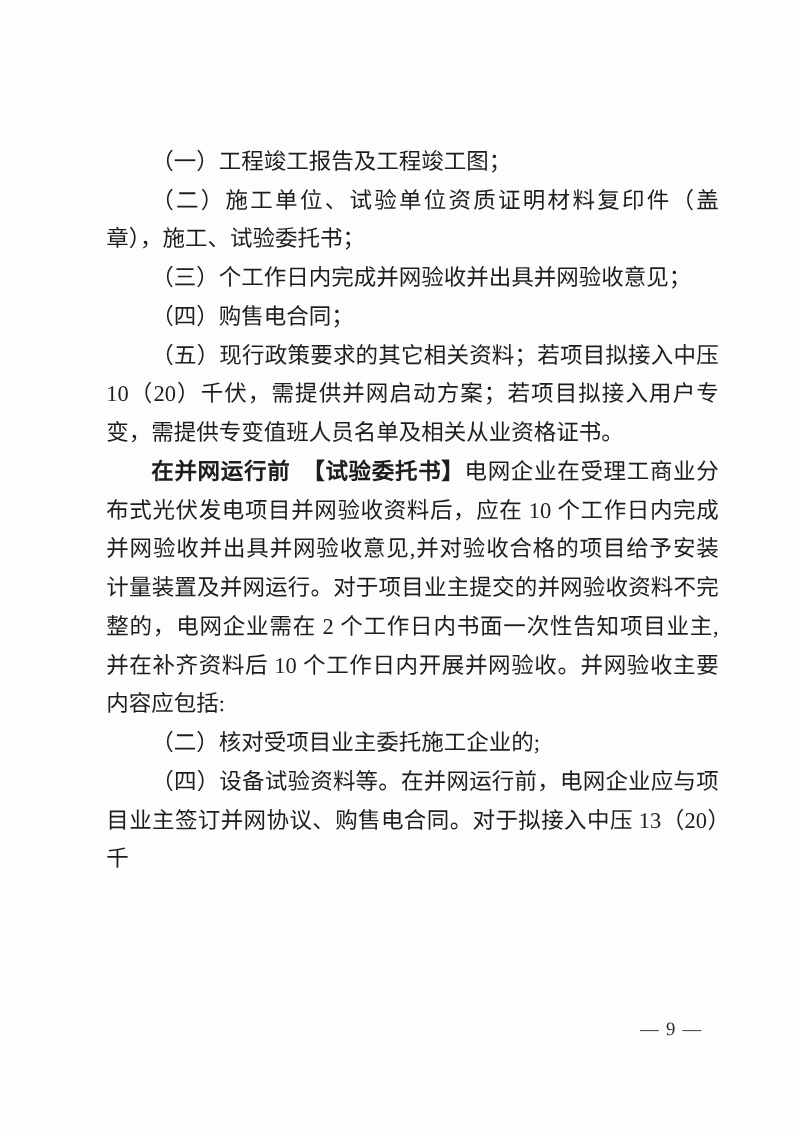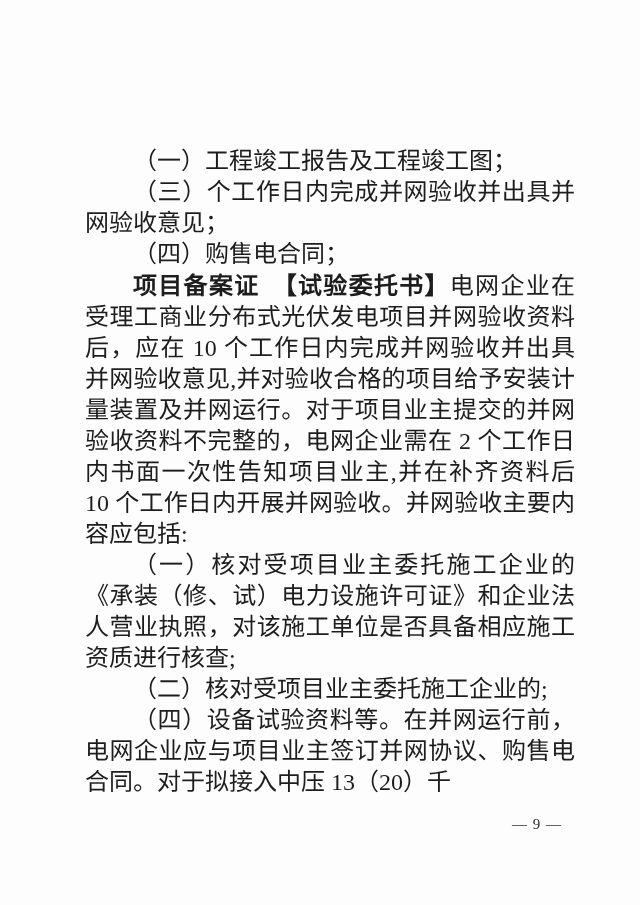--- a/index.html
+++ b/index.html
@@ -11,25 +11,24 @@
   .page {
     position: relative;
     width: 640px; height: 905px;
     overflow: hidden;
     background: #fdfdfd;
   }
   .doc-body {
     position: absolute;
     left: 85px; top: 114px;
     width: 490px;
-    font-size: 24px;
+    font-size: 18px;
     line-height: 31px;
     color: #1d1d1d;
     text-align: justify;
-    margin-top: 32px;
   }
   .doc-body p {
     margin: 0;
     text-indent: 2em;
   }
   .run-bold {
     font-weight: bold;
     font-family: "Liberation Sans", "DejaVu Sans", sans-serif;
   }
   .page-number {
@@ -39,21 +38,22 @@
     letter-spacing: 1px;
     color: #2b2b2b;
   }
 </style>
 </head>
 <body style="background: rgb(253, 253, 253);">
 
 <div class="page">
   <div class="doc-body" id="doc-body" style="color: rgb(29, 29, 29);">
       <p><span>（一）工程竣工报告及工程竣工图；</span></p>
+      <p><span>（二）施工单位、试验单位资质证明材料复印件（盖章），施工、试验委托书；</span></p>
       <p><span>（三）个工作日内完成并网验收并出具并网验收意见；</span></p>
       <p><span>（四）购售电合同；</span></p>
-      <p><span class="run-bold">项目备案证　</span><span class="run-bold">【试验委托书】</span><span>电网企业在受理工商业分布式光伏发电项目并网验收资料后，应在 10 个工作日内完成并网验收并出具并网验收意见,并对验收合格的项目给予安装计量装置及并网运行。对于项目业主提交的并网验收资料不完整的，电网企业需在 2 个工作日内书面一次性告知项目业主,并在补齐资料后 10 个工作日内开展并网验收。并网验收主要内容应包括:</span></p>
-      <p><span>（一）核对受项目业主委托施工企业的《承装（修、试）电力设施许可证》和企业法人营业执照，对该施工单位是否具备相应施工资质进行核查;</span></p>
+      <p><span>（五）现行政策要求的其它相关资料；若项目拟接入中压 10（20）千伏，需提供并网启动方案；若项目拟接入用户专变，需提供专变值班人员名单及相关从业资格证书。</span></p>
+      <p><span class="run-bold">在并网运行前　</span><span class="run-bold">【试验委托书】</span><span>电网企业在受理工商业分布式光伏发电项目并网验收资料后，应在 10 个工作日内完成并网验收并出具并网验收意见,并对验收合格的项目给予安装计量装置及并网运行。对于项目业主提交的并网验收资料不完整的，电网企业需在 2 个工作日内书面一次性告知项目业主,并在补齐资料后 10 个工作日内开展并网验收。并网验收主要内容应包括:</span></p>
       <p><span>（二）核对受项目业主委托施工企业的;</span></p>
       <p><span>（四）设备试验资料等。在并网运行前，电网企业应与项目业主签订并网协议、购售电合同。对于拟接入中压 13（20）千</span></p>
     </div>
   <div class="page-number">— 9 —</div>
 </div>
 
 </body></html>

